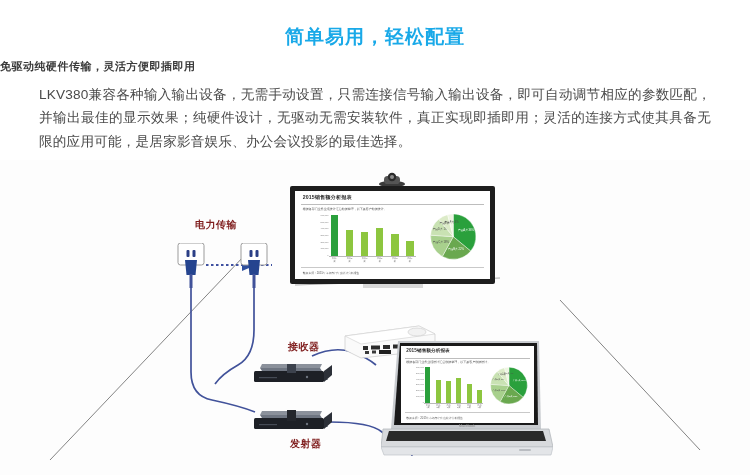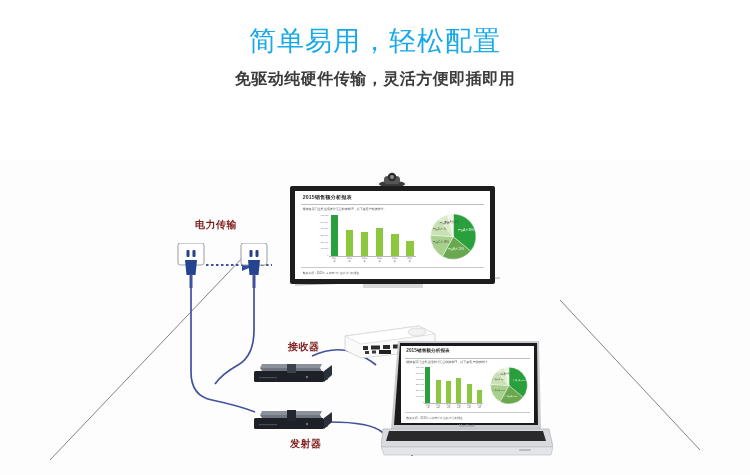--- a/index.html
+++ b/index.html
@@ -9,30 +9,30 @@
     background: #ffffff;
     font-family: "Liberation Sans", "DejaVu Sans", sans-serif;
     overflow: hidden;
   }
   .page { position: relative; width: 750px; height: 475px; background: #fff; }
 
   
   .title {
     text-align: center;
     color: #19A9E8;
-    font-size: 27px;
-    font-weight: normal;
+    font-size: 19px;
+    font-weight: bold;
     letter-spacing: 1px;
     padding-top: 25px;
     line-height: 1.25;
   }
   .subtitle {
-    text-align: center;
+    text-align: left;
     color: #3b3b3b;
-    font-size: 16px;
+    font-size: 11px;
     font-weight: bold;
     padding-top: 10px;
     letter-spacing: .5px;
   }
   .body-copy {
     margin: 9px auto 0 auto;
     width: 672px;
     color: #4a4a4a;
     font-size: 13.6px;
     line-height: 1.74;
@@ -142,20 +142,21 @@
   #outlet-a { left: 177px; top: 243px; }
   #outlet-b { left: 240px; top: 243px; }
 </style>
 </head>
 <body>
 
 <div class="page">
 
   <h1 class="title">简单易用，轻松配置</h1>
   <h2 class="subtitle">免驱动纯硬件传输，灵活方便即插即用</h2>
+  <p class="body-copy">LKV380兼容各种输入输出设备，无需手动设置，只需连接信号输入输出设备，即可自动调节相应的参数匹配，并输出最佳的显示效果；纯硬件设计，无驱动无需安装软件，真正实现即插即用；灵活的连接方式使其具备无限的应用可能，是居家影音娱乐、办公会议投影的最佳选择。</p>
 
   <div class="scene">
 
     <svg width="750" height="315" style="position:absolute;left:0;top:0;">
 
       <line x1="50" y1="300" x2="245" y2="95" stroke="#4a4a4a" stroke-width="0.8" opacity="0.85"></line>
       <line x1="295" y1="125" x2="500" y2="118" stroke="#7d7d7d" stroke-width="0.9" opacity="0.7"></line>
       <line x1="560" y1="140" x2="700" y2="290" stroke="#4a4a4a" stroke-width="0.8" opacity="0.85"></line>
 
       <path d="M191,128 L191,212" stroke="#41529a" stroke-width="1.7" fill="none"></path>

